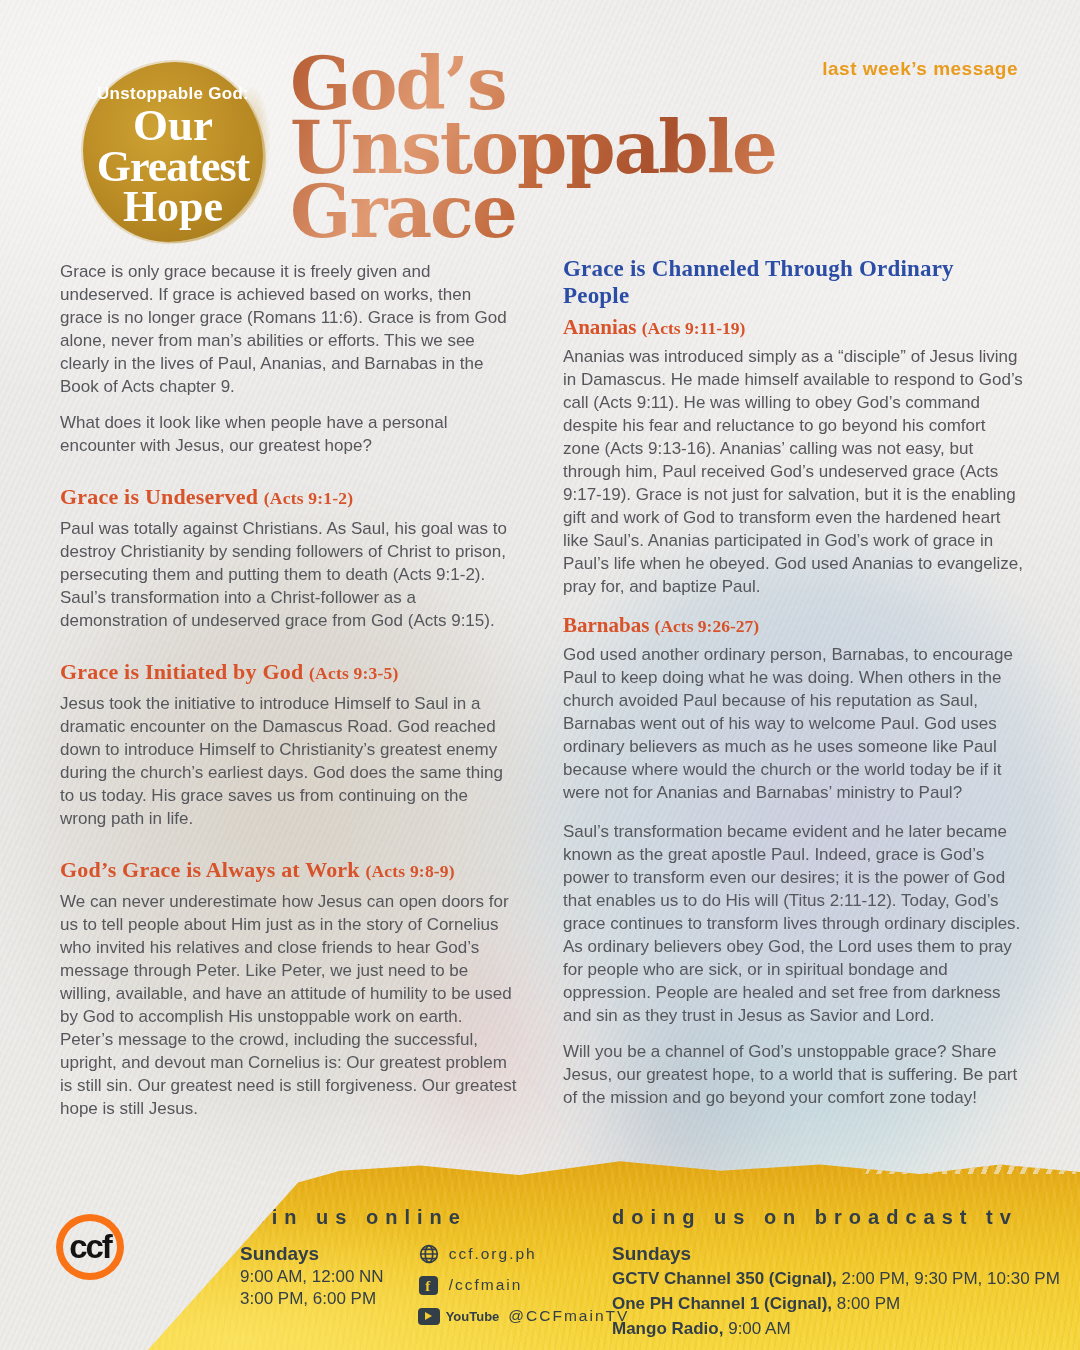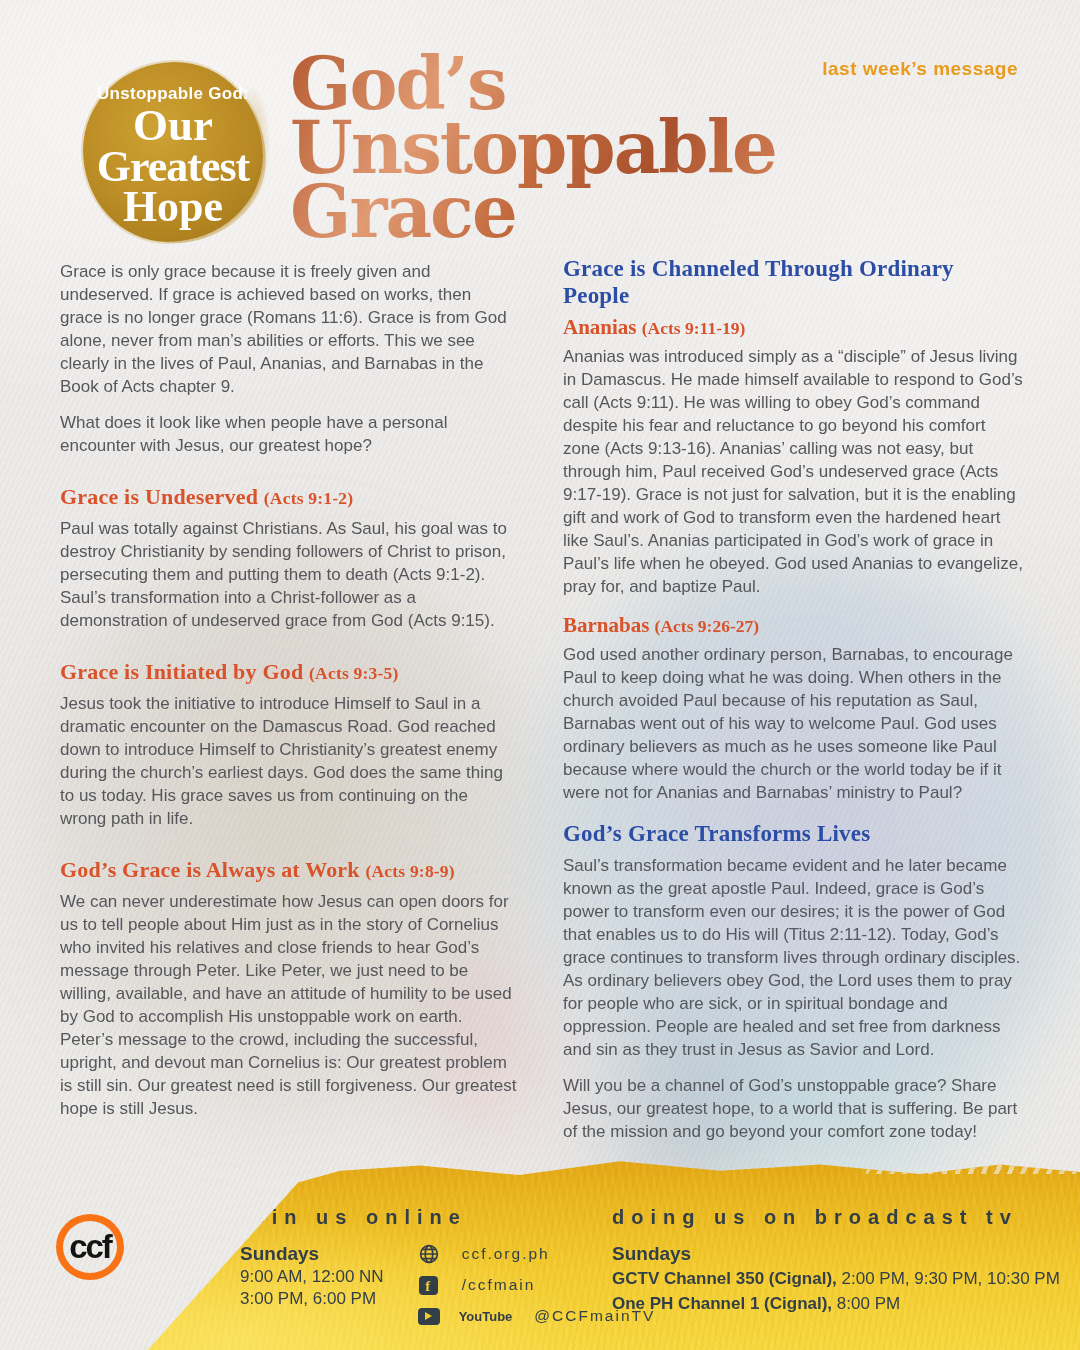--- a/index.html
+++ b/index.html
@@ -98,21 +98,21 @@
     color:#131313; font-weight:bold; font-size:33px; letter-spacing:-2px;
     font-family:"Liberation Sans", sans-serif; }
 
   .foot-col-online   { position:absolute; left:240px; top:68px; }
   .foot-col-tv       { position:absolute; left:612px; top:68px; }
   .foot-heading { font-size:20px; font-weight:bold; letter-spacing:7px; margin-bottom:14px; }
   .foot-day { font-size:19px; font-weight:bold; margin-bottom:1px; }
   .foot-times { font-size:17px; line-height:22px; }
   .foot-flex { display:flex; gap:34px; }
   .links { padding-top:32px; display:flex; flex-direction:column; gap:9px; }
-  .link-row { display:flex; align-items:center; gap:22px; font-size:15.5px; letter-spacing:2px; }
+  .link-row { display:flex; align-items:center; gap:9px; font-size:15.5px; letter-spacing:2px; }
   .icon-box { width:22px; height:22px; display:flex; align-items:center; justify-content:center; }
   .fb-icon { width:19px; height:19px; background:#333f48; border-radius:4px;
     color:#f3cb2e; font-weight:bold; font-size:15px; font-family:"Liberation Serif", serif;
     display:flex; align-items:flex-end; justify-content:center; line-height:17px; }
   .yt-icon { width:24px; height:17px; background:#333f48; border-radius:4px;
     display:flex; align-items:center; justify-content:center; }
   .yt-tri { width:0; height:0; border-left:7px solid #f3cb2e;
     border-top:4.5px solid transparent; border-bottom:4.5px solid transparent; }
   .yt-word { font-weight:bold; font-size:13px; letter-spacing:0; margin-left:-3px; }
   .tv-row { font-size:17px; line-height:25px; }
@@ -189,21 +189,20 @@
 
   <div class="sec" style="margin-top:16px">
     <div class="sub-title">
       <span>Barnabas</span>
       <span class="sec-ref">(Acts 9:26-27)</span>
     </div>
     <p>God used another ordinary person, Barnabas, to encourage Paul to keep doing what he was doing. When others in the church avoided Paul because of his reputation as Saul, Barnabas went out of his way to welcome Paul. God uses ordinary believers as much as he uses someone like Paul because where would the church or the world today be if it were not for Ananias and Barnabas’ ministry to Paul?</p>
   </div>
 
   <div class="sec" style="margin-top:16px">
-    <div class="blue-title">God’s Grace Transforms Lives</div>
     <p>Saul’s transformation became evident and he later became known as the great apostle Paul. Indeed, grace is God’s power to transform even our desires; it is the power of God that enables us to do His will (Titus 2:11-12). Today, God’s grace continues to transform lives through ordinary disciples. As ordinary believers obey God, the Lord uses them to pray for people who are sick, or in spiritual bondage and oppression. People are healed and set free from darkness and sin as they trust in Jesus as Savior and Lord.</p>
   </div>
 
   <p style="margin-top:10px">Will you be a channel of God’s unstoppable grace? Share Jesus, our greatest hope, to a world that is suffering. Be part of the mission and go beyond your comfort zone today!</p>
 </div>
 
 <div class="footer-band">
   <div class="footer-scratch"></div>
   <div class="footer-content">
 
@@ -251,20 +250,24 @@
       <div class="foot-heading">doing us on broadcast tv</div>
       <div class="foot-day">Sundays</div>
       <div class="tv-row">
         <b>GCTV Channel 350 (Cignal),</b>
         <span>2:00 PM, 9:30 PM, 10:30 PM</span>
       </div>
       <div class="tv-row">
         <b>One PH Channel 1 (Cignal),</b>
         <span>8:00 PM</span>
       </div>
+      <div class="tv-row">
+        <b>Mango Radio,</b>
+        <span>9:00 AM</span>
+      </div>
     </div>
 
   </div>
 </div>
 
 <div class="ccf-logo">
   <span>ccf</span>
 </div>
 
 </body></html>

